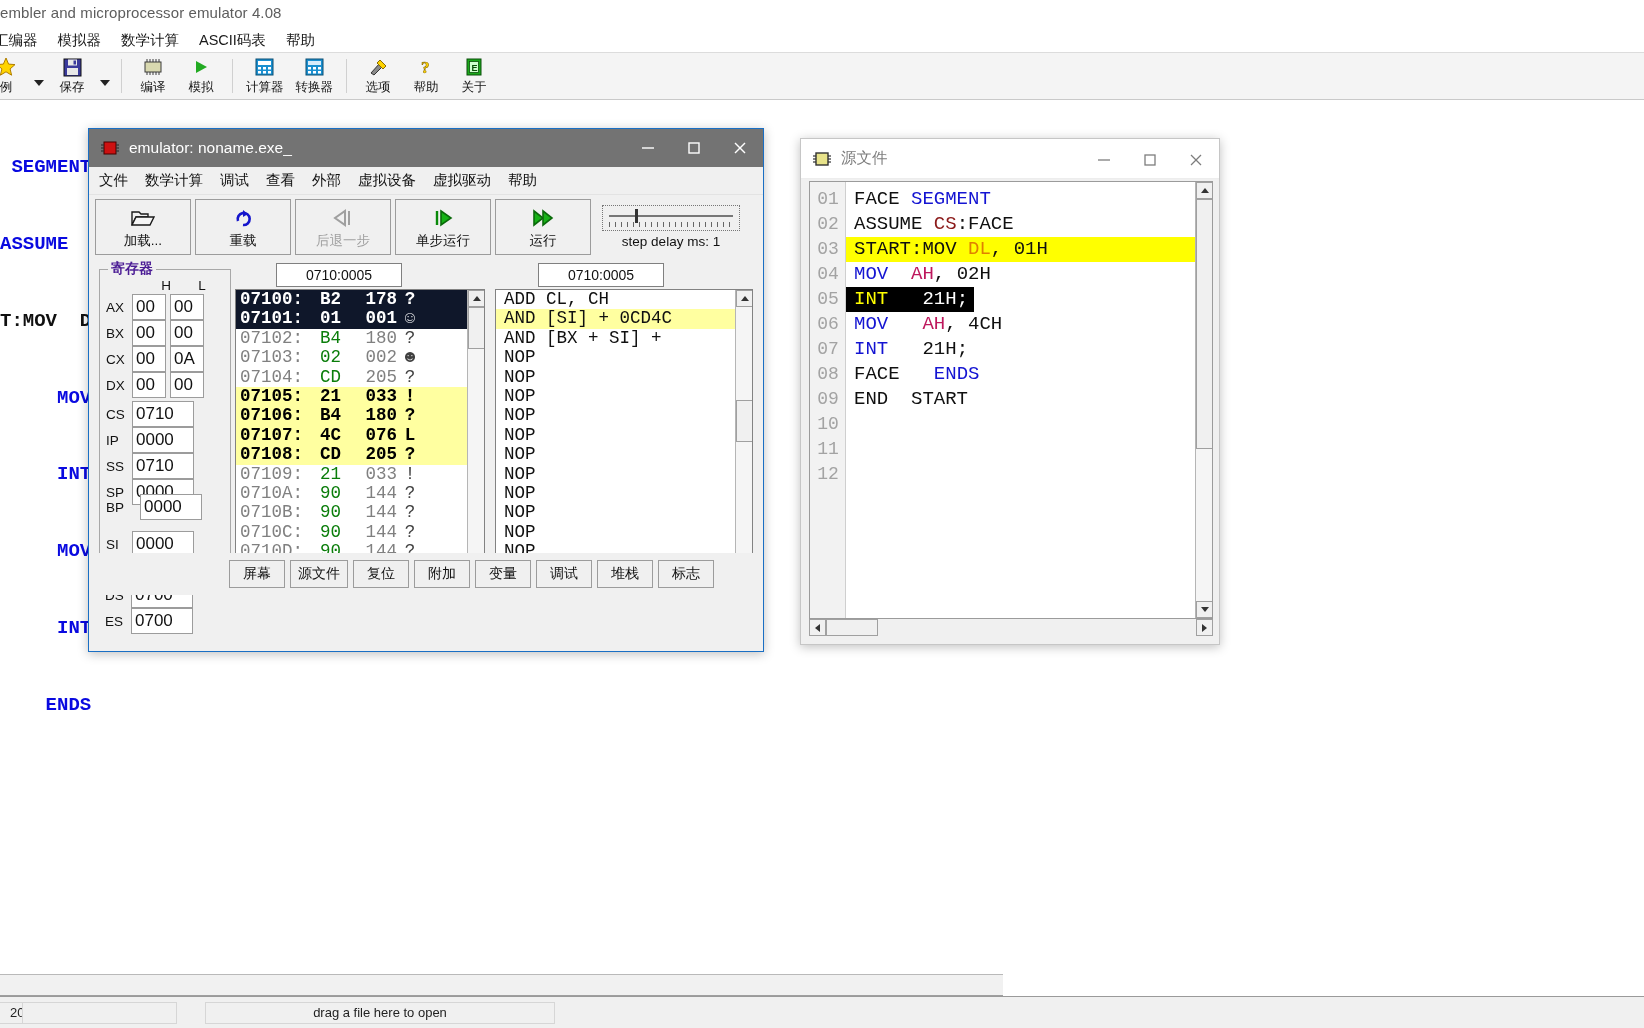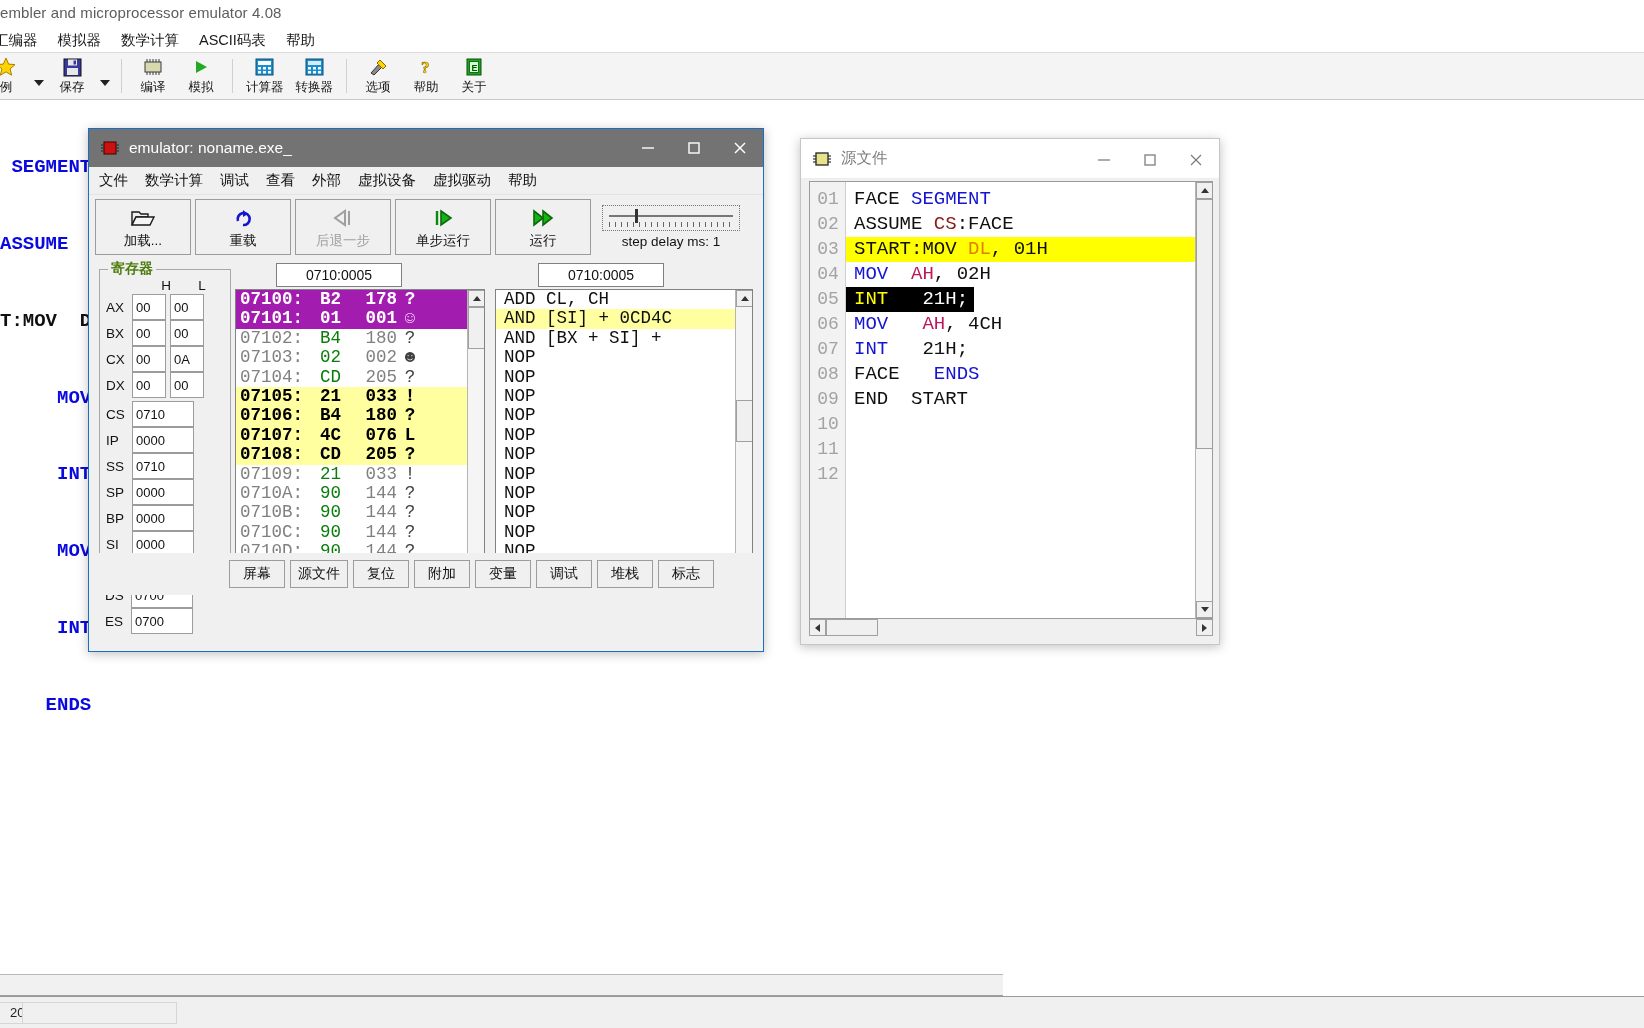--- a/index.html
+++ b/index.html
@@ -115,49 +115,49 @@
   .delay-label { font-size:13.5px; color:#111; margin-top:3px; white-space:nowrap; }
 
   .emu-body { position:relative; height:338px; background:#f0f0f0; }
 
   .reg-group {
     position:absolute; left:10px; top:12px; width:132px; height:316px;
     border:1px solid #a8a8a8;
   }
   .reg-legend {
     position:absolute; left:8px; top:-10px; background:#f0f0f0; padding:0 3px;
-    font-size:14px; font-weight:bold; color:#4d7c0f;
+    font-size:14px; font-weight:bold; color:#4c1d95;
   }
   .hl-head { position:absolute; left:48px; top:8px; width:80px; display:flex; font-size:13.5px; color:#111; }
   .hl-head .h { width:36px; text-align:center; }
   .reg-row { position:absolute; left:6px; display:flex; align-items:center; height:22px; }
   .reg-row .rname { width:26px; font-size:13.5px; color:#111; }
   .reg-in {
     height:20px; border:1px solid #9c9c9c; background:#ffffff;
-    font-family:"Liberation Sans", sans-serif; font-size:13px; color:#111;
+    font-family:"Liberation Sans", sans-serif; font-size:17px; color:#111;
     padding:12px 3px; display:flex; align-items:center;
   }
   .reg-in.half { width:34px; margin-right:4px; }
   .reg-in.full { width:62px; }
 
   .addr-in {
     position:absolute; height:24px; border:1px solid #808080; background:#ffffff;
     font-family:"Liberation Sans", sans-serif; font-size:14px; color:#111;
     display:flex; align-items:center; justify-content:center;
   }
 
   .list-frame { position:absolute; border:1px solid #828282; background:#ffffff; overflow:hidden; }
 
   .mem-list { font-family:"Liberation Mono", monospace; font-size:17.5px; line-height:19.4px; }
   .mem-row { display:flex; white-space:pre; padding-left:4px; height:19.4px; align-items:center; }
   .mem-row .maddr { color:#808080; }
   .mem-row .mhex { color:#0a7d0a; width:38px; text-align:right; }
   .mem-row .mdec { color:#808080; width:56px; text-align:right; }
   .mem-row .mchr { color:#404040; width:26px; text-align:center; }
-  .mem-row.sel { background:#a21caf;align-items:center; }
+  .mem-row.sel { background:#0f172a;align-items:center; }
   .mem-row.sel .maddr, .mem-row.sel .mhex, .mem-row.sel .mdec, .mem-row.sel .mchr { color:#ffffff; font-weight:bold; }
   .mem-row.hi { background:#ffffa0; }
   .mem-row.hi .maddr, .mem-row.hi .mhex, .mem-row.hi .mdec, .mem-row.hi .mchr { color:#000000; font-weight:bold; }
 
   .dis-list { font-family:"Liberation Mono", monospace; font-size:17.5px; line-height:19.4px; }
   .dis-row { height:19.4px; display:flex; align-items:center; padding-left:8px; white-space:pre; color:#101010; }
   .dis-row.hi { background:#ffffa0; }
 
   .vscroll {
     position:absolute; width:17px; background:#f0f0f0; border-left:1px solid #b5b5b5;
@@ -365,20 +365,21 @@
     <span class="ln"><span class="k-blue">     INT</span></span>
     <span class="ln"><span class="k-blue">    ENDS</span></span>
   </div>
 
   <div class="status-strip"></div>
 
   <div class="status-bar">
     <div class="sb-cell first">20</div>
     <div class="sb-cell" style="width:155px;"></div>
     <div class="sb-cell" style="width:30px;border:none;background:transparent;"></div>
+    <div class="sb-cell" style="width:350px;justify-content:center;">drag a file here to open</div>
   </div>
 </div>
 
 <div class="win win-shadow" id="emu-win">
 
   <div class="titlebar">
     <span class="ticon">
       <svg width="18" height="18" viewBox="0 0 18 18">
           <rect x="3" y="3" width="12" height="12" fill="#cc1111" stroke="#400" stroke-width="1"></rect>
           <g stroke="#333" stroke-width="1.2">
@@ -518,21 +519,21 @@
         <span class="reg-in full">0000</span>
       </div>
       <div class="reg-row" style="top:185px;">
         <span class="rname">SS</span>
         <span class="reg-in full">0710</span>
       </div>
       <div class="reg-row" style="top:211px;">
         <span class="rname">SP</span>
         <span class="reg-in full">0000</span>
       </div>
-      <div class="reg-row" style="top:237px;">
+      <div class="reg-row" style="top:226px;gap:8px;">
         <span class="rname">BP</span>
         <span class="reg-in full">0000</span>
       </div>
       <div class="reg-row" style="top:263px;">
         <span class="rname">SI</span>
         <span class="reg-in full">0000</span>
       </div>
       <div class="reg-row" style="top:289px;">
         <span class="rname">DI</span>
         <span class="reg-in full">0000</span>

